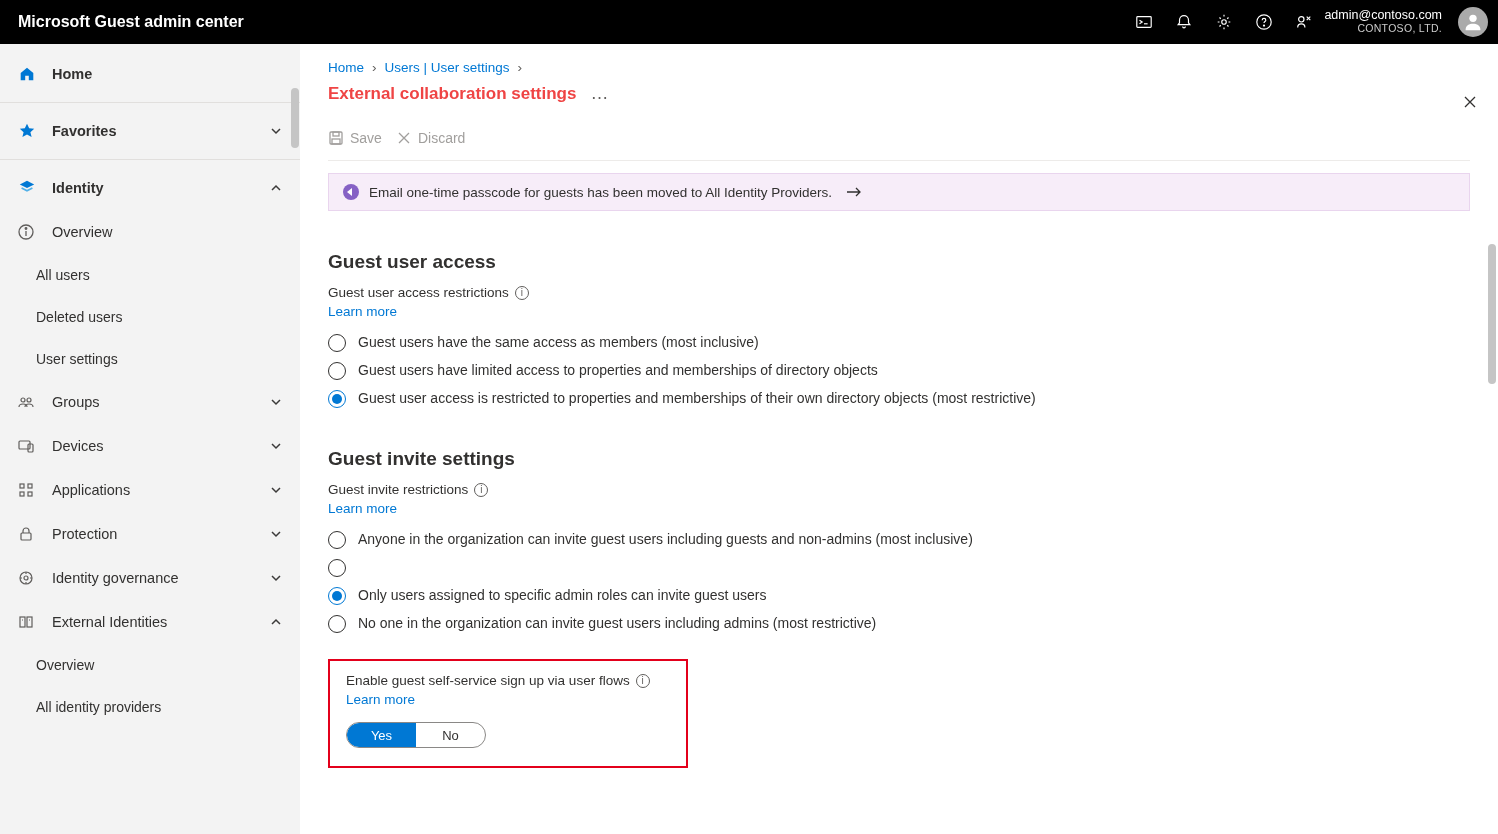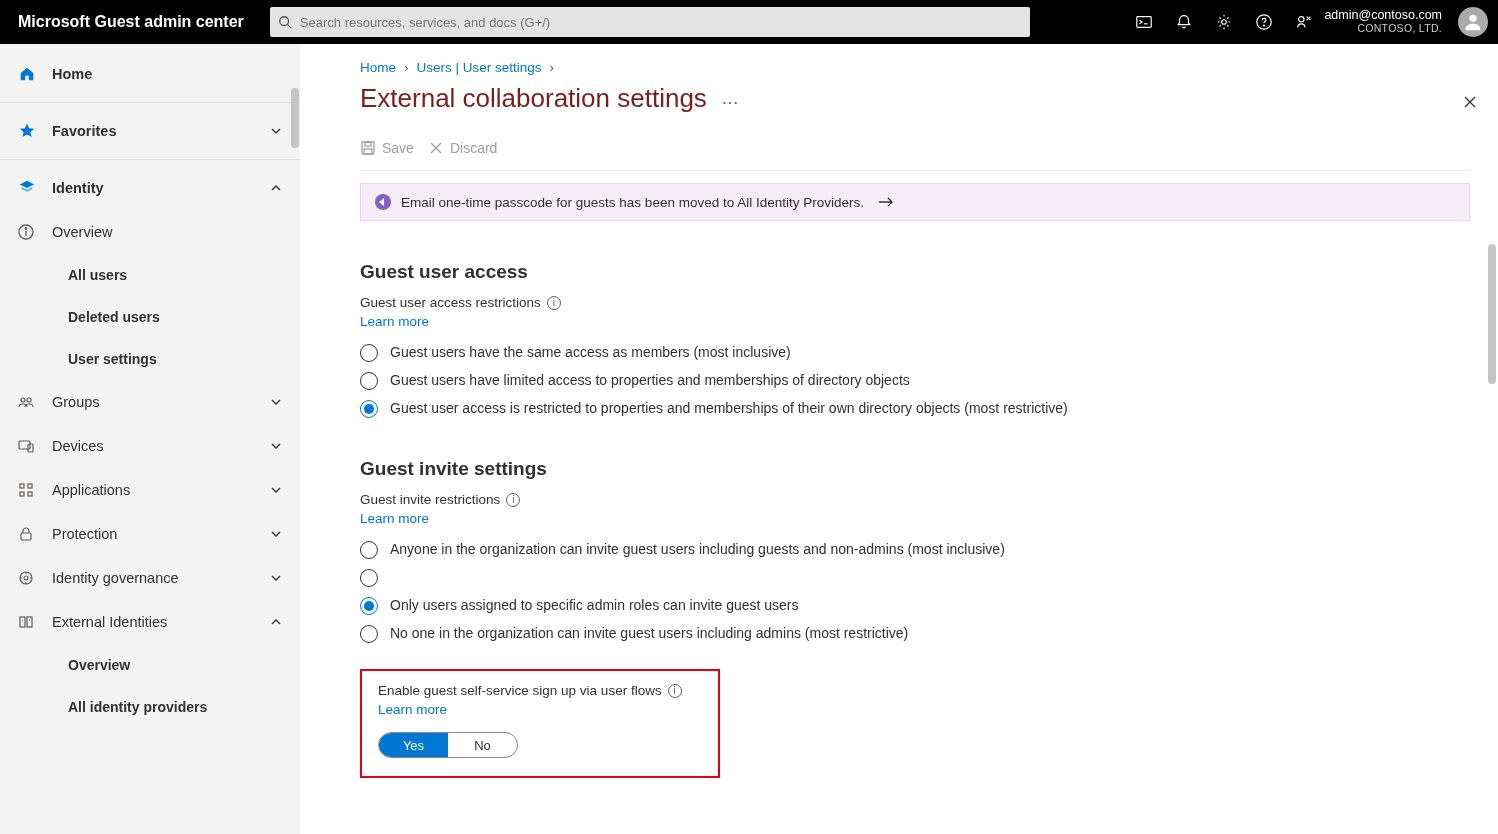--- a/index.html
+++ b/index.html
@@ -11,38 +11,38 @@
   .search-wrap input { flex: 1; border: none; background: transparent; height: 100%; font-size: 13px; outline: none; color: #333; }
   .top-spacer { flex: 1; }
   .top-icons { display: flex; align-items: center; height: 100%; }
   .top-icons .ticon { width: 40px; height: 44px; display: flex; align-items: center; justify-content: center; color: #fff; cursor: pointer; }
   .account { display: flex; flex-direction: column; align-items: flex-end; justify-content: center; padding-right: 6px; line-height: 1.1; }
   .account .email { font-size: 12.5px; }
   .account .org { font-size: 10.5px; color: #ccc; letter-spacing: .3px; }
   .avatar { width: 30px; height: 30px; border-radius: 50%; background: #aaa; margin: 0 10px; display:flex; align-items:center; justify-content:center; }
   .avatar svg { width: 22px; height: 22px; fill: #fff; }
 
-  .body { display: flex; height: calc(834px - 44px); gap: 32px; }
+  .body { display: flex; height: calc(834px - 44px); }
   .sidebar { width: 300px; background: #f3f3f3; position: relative; overflow-y: auto; padding-top: 8px; }
   .sb-scroll-thumb { position: absolute; right: 1px; top: 44px; width: 8px; height: 60px; background: #c5c5c5; border-radius: 4px; }
 
   .sb-item { display: flex; align-items: center; height: 44px; padding: 0 18px; cursor: pointer; color: #323130; font-size: 14.5px; }
   .sb-item.top { font-weight: 600; }
   .sb-item .icon { width: 24px; display:flex; align-items:center; justify-content:flex-start; margin-right: 10px; color:#3b3a39; }
   .sb-item.accent .icon { color: #0078d4; }
   .sb-item .chev { margin-left: auto; color: #3b3a39; }
-  .sb-sub { padding-left: 68px; height: 42px; display: flex; align-items: center; font-size: 14px; color: #323130; cursor: pointer; font-weight: bold; }
+  .sb-sub { padding-left: 36px; height: 42px; display: flex; align-items: center; font-size: 14px; color: #323130; cursor: pointer; }
   hr.sb-sep { border: none; border-top: 1px solid #e1dfdd; margin: 6px 0; }
 
   .main { flex: 1; position: relative; overflow: hidden; }
   .main-inner { padding: 16px 28px 0 28px; }
   .crumbs { font-size: 13.5px; color: #0078d4; display: flex; align-items: center; gap: 8px; margin-bottom: 8px; }
   .crumbs .sep { color: #605e5c; }
   .page-title-row { display: flex; align-items: center; }
-  .page-title { font-size: 26px; font-weight: 400; color: #7f1d1d; }
+  .page-title { font-size: 17px; font-weight: 700; color: #ef4444; }
   .title-more { margin-left: 14px; color: #605e5c; font-size: 18px; letter-spacing:2px; cursor:pointer; }
   .close-x { position: absolute; right: 20px; top: 50px; cursor:pointer; color:#323130; }
 
   .cmdbar { display:flex; align-items:center; gap:14px; margin-top:26px; padding-bottom: 14px; border-bottom: 1px solid #edebe9; }
   .cmdbtn { display:flex; align-items:center; gap:6px; color:#a19f9d; font-size:14px; cursor:pointer; }
 
   .notice { margin-top: 12px; background:#f7edf9; border:1px solid #e9d5ee; padding: 10px 14px; display:flex; align-items:center; gap:10px; font-size:13.5px; color:#323130; }
   .notice .dot { width:16px; height:16px; border-radius:50%; background:#8661c5; display:flex; align-items:center; justify-content:center; }
   .notice .arrow { margin-left: 4px; color:#323130; }
 
@@ -65,29 +65,20 @@
 
   .content-scroll-thumb { position:absolute; right:2px; top:200px; width:8px; height:140px; background:#c5c5c5; border-radius:4px; }
 
   svg { display:block; }
 </style>
 </head>
 <body>
 
 <div class="topbar">
   <div class="brand">Microsoft Guest admin center</div>
-  <div class="search-wrap">
-    <span class="icon">
-      <svg width="14" height="14" viewBox="0 0 16 16">
-          <circle cx="7" cy="7" r="5" fill="none" stroke="#555" stroke-width="1.5"></circle>
-          <line x1="11" y1="11" x2="15" y2="15" stroke="#555" stroke-width="1.5"></line>
-        </svg>
-    </span>
-    <input placeholder="Search resources, services, and docs (G+/)" style="">
-  </div>
   <div class="top-spacer"></div>
   <div class="top-icons">
     <div class="ticon">
       <svg width="18" height="18" viewBox="0 0 20 20" fill="none" stroke="#fff" stroke-width="1.3">
           <rect x="2" y="4" width="16" height="12" rx="1"></rect>
           <path d="M5 8l3 2-3 2"></path>
           <line x1="10" y1="12" x2="14" y2="12"></line>
         </svg>
     </div>
     <div class="ticon">

